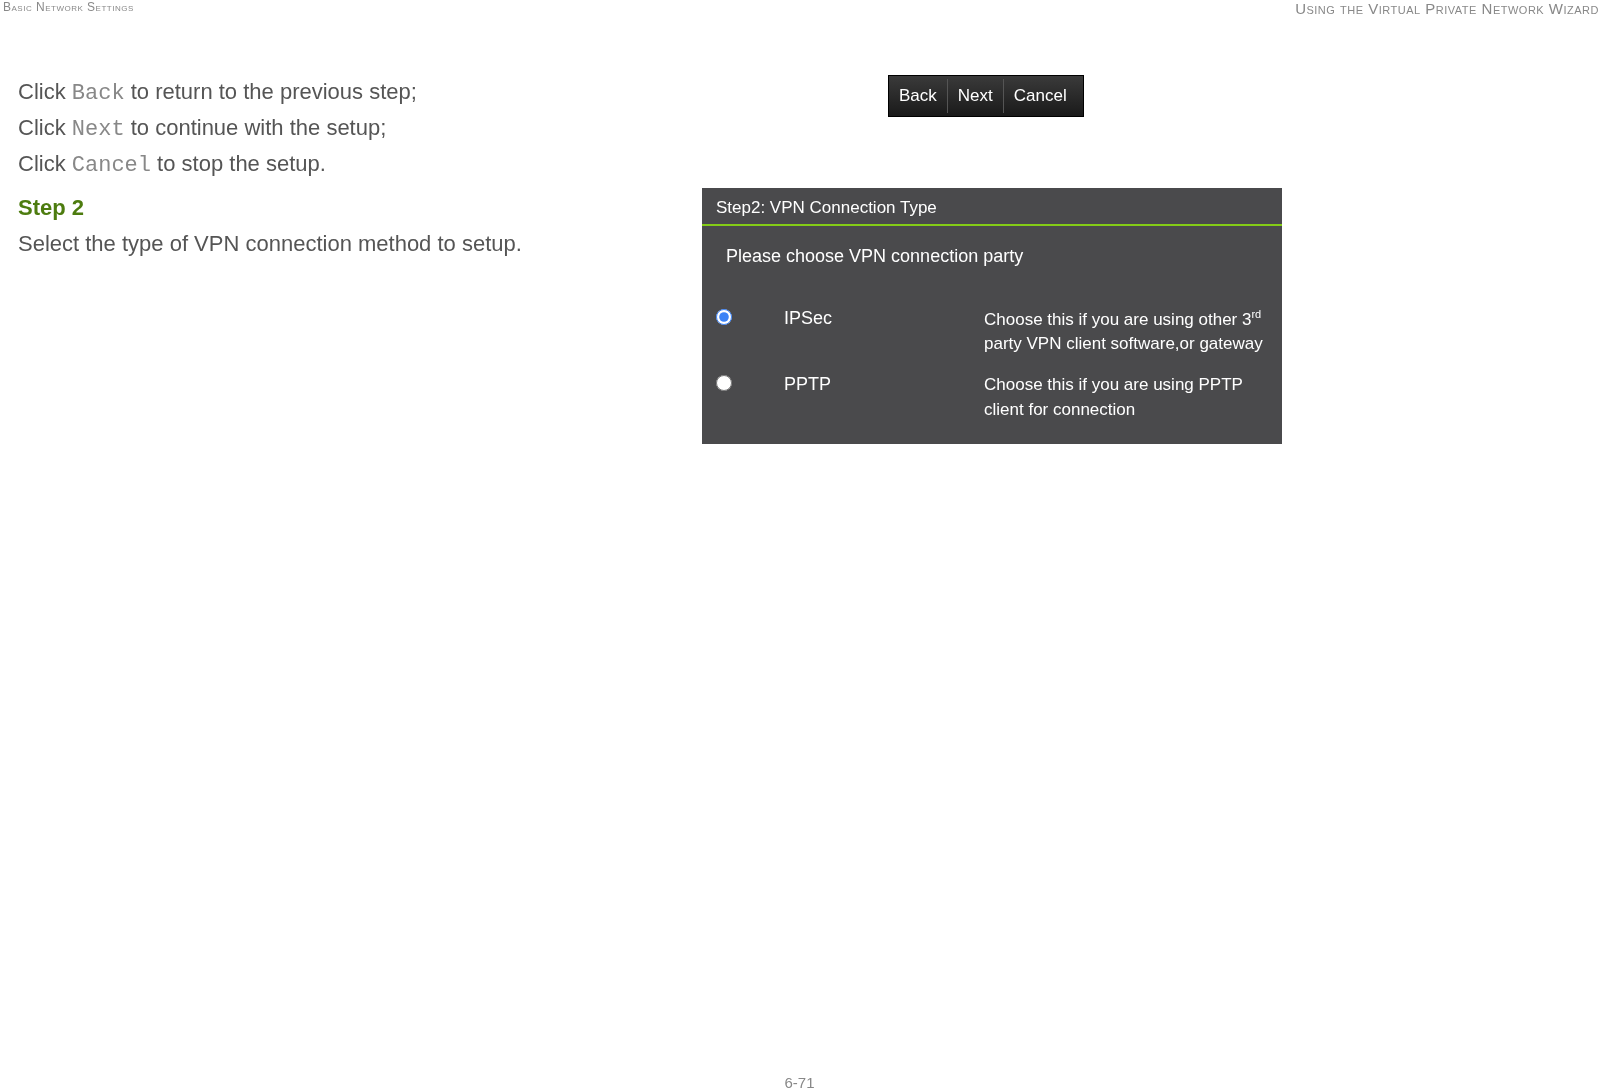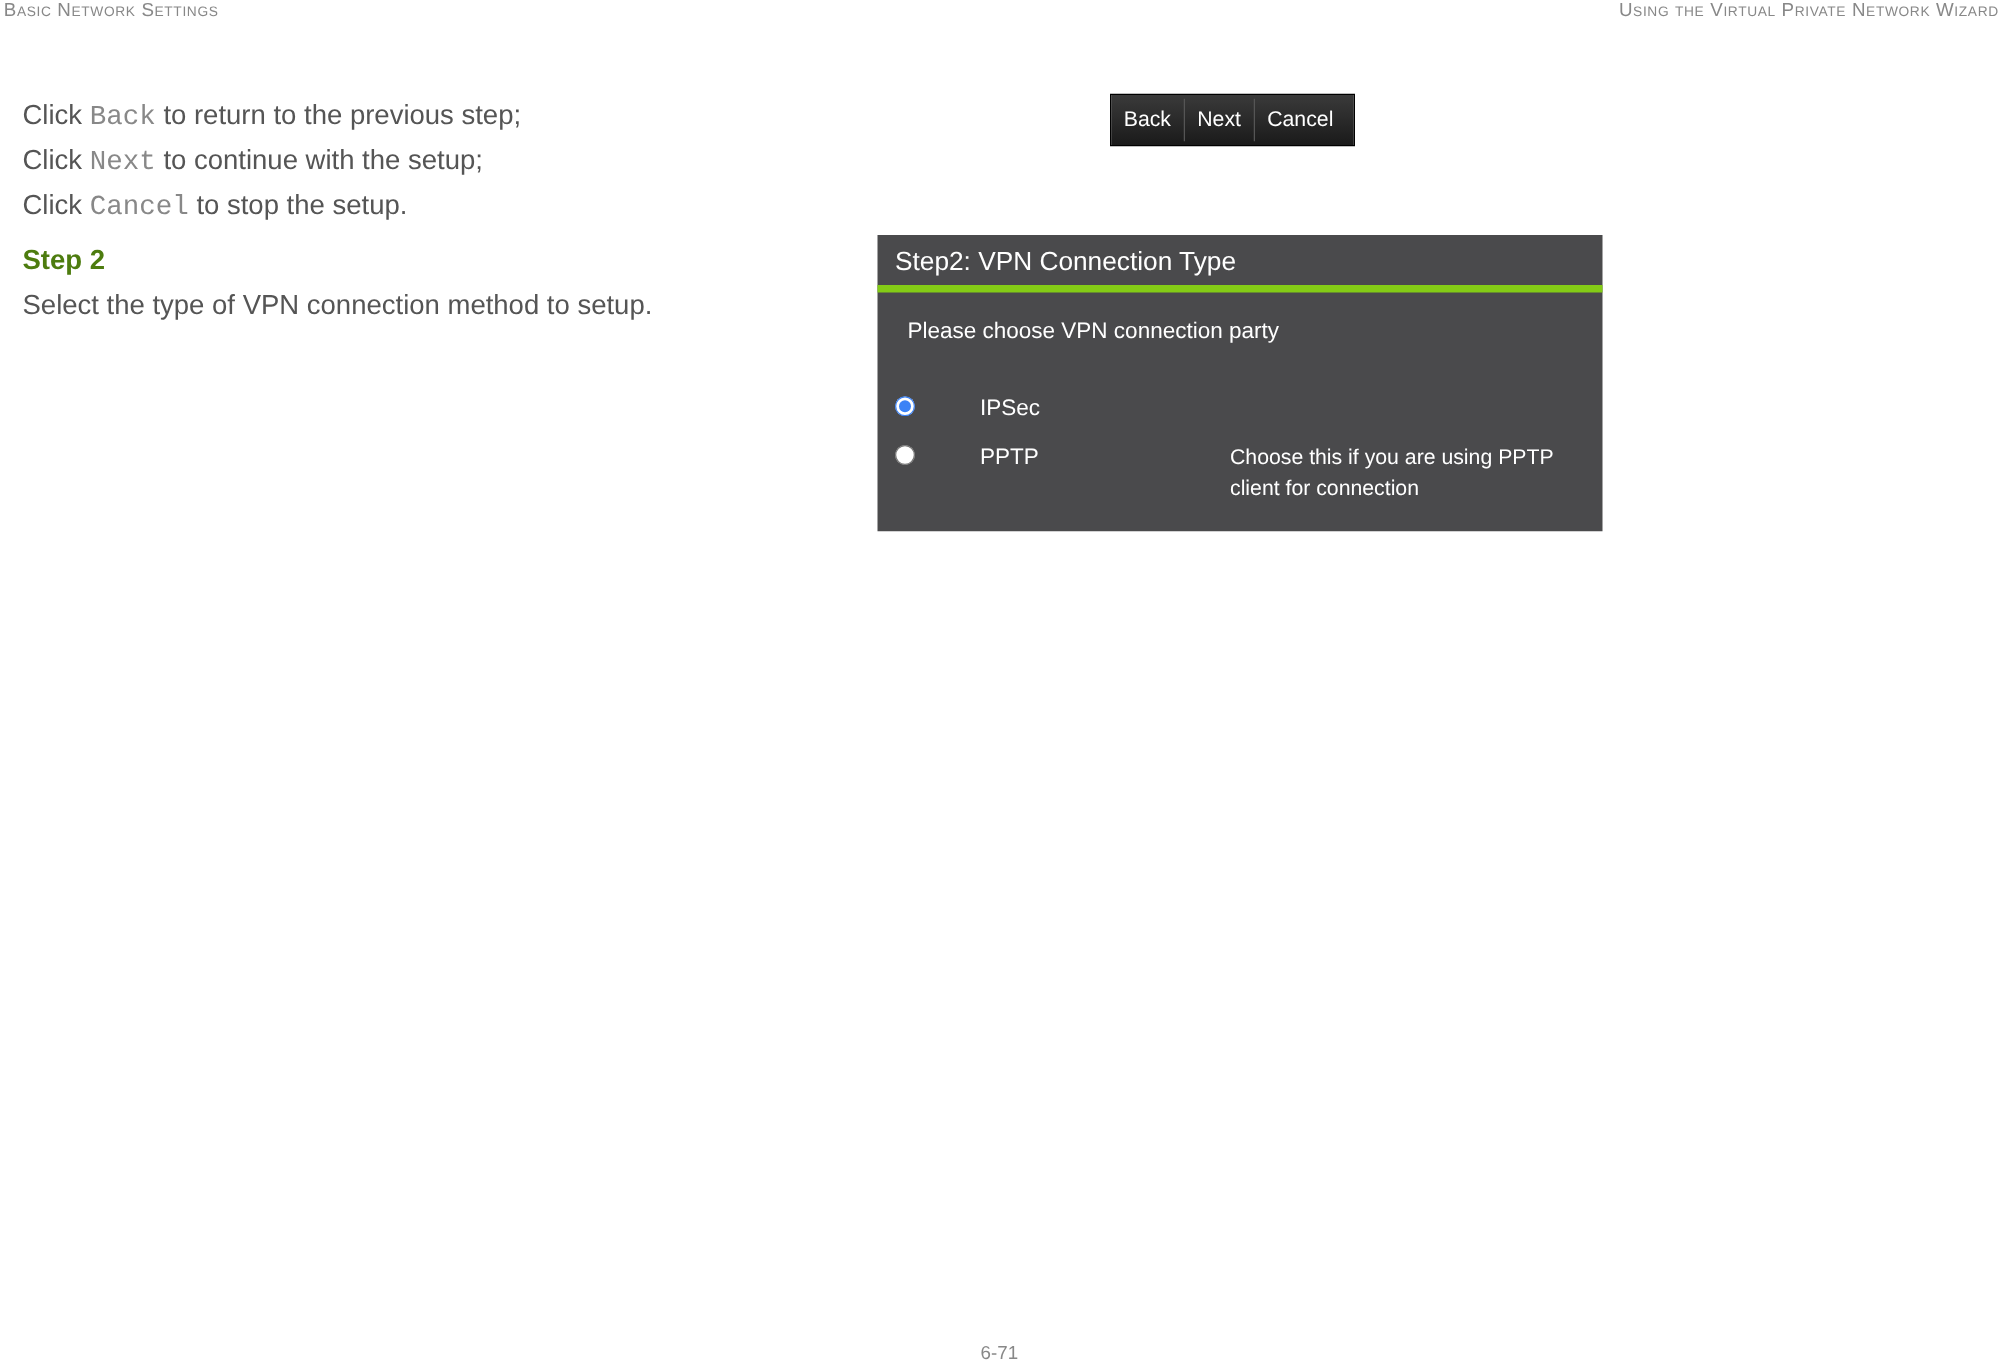--- a/index.html
+++ b/index.html
@@ -12,21 +12,21 @@
       background: #fff;
       width: 1599px;
       height: 1091px;
       position: relative;
       padding: 0;
     }
     .header-left {
       position: absolute;
       top: 0px;
       left: 3px;
-      font-size: 15px;
+      font-size: 12px;
       color: #888;
       font-variant: small-caps;
       letter-spacing: 0.5px;
     }
     .header-right {
       position: absolute;
       top: 0px;
       right: 0px;
       font-size: 15px;
       color: #888;
@@ -81,22 +81,22 @@
       position: absolute;
       top: 188px;
       left: 702px;
       width: 580px;
       background: #4a4a4c;
       color: #fff;
       font-size: 18px;
     }
     .vpn-panel .panel-title {
       padding: 10px 14px 6px 14px;
-      font-size: 21px;
-      border-bottom: 6px solid #84cc16;
+      font-size: 17px;
+      border-bottom: 2px solid #84cc16;
     }
     .vpn-panel .panel-subtitle {
       padding: 20px 24px 32px 24px;
       font-size: 18px;
     }
     .vpn-options {
       padding: 0 14px 14px 14px;
     }
     .vpn-option-row {
       display: flex;
@@ -164,20 +164,23 @@
 
 <div class="vpn-panel">
   <div class="panel-title">Step2: VPN Connection Type</div>
   <div class="panel-subtitle">Please choose VPN connection party</div>
   <div class="vpn-options">
     <div class="vpn-option-row">
       <div class="radio-cell">
         <input type="radio" name="vpntype" checked="checked" style="">
       </div>
       <div class="option-label">IPSec</div>
+      <div class="option-desc">
+        <span>Choose this if you are using other 3</span><sup>rd</sup><span> party VPN client software,or gateway</span>
+      </div>
     </div>
     <div class="vpn-option-row">
       <div class="radio-cell">
         <input type="radio" name="vpntype" style="">
       </div>
       <div class="option-label">PPTP</div>
       <div class="option-desc">
         <span>Choose this if you are using PPTP client for connection</span>
       </div>
     </div>

